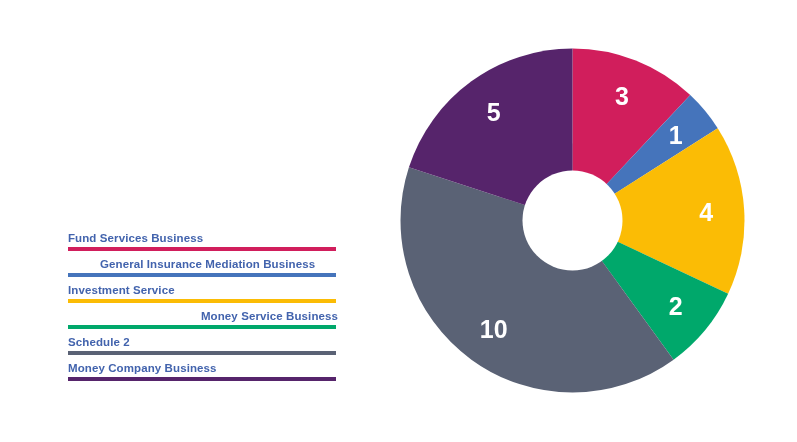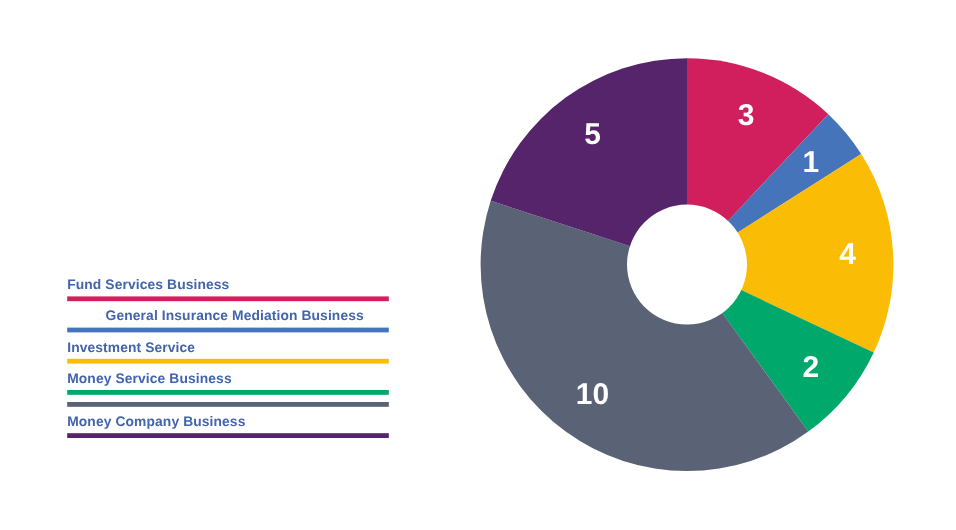--- a/index.html
+++ b/index.html
@@ -8,21 +8,21 @@
     background:#ffffff;
     font-family:"Liberation Sans", sans-serif;
     overflow:hidden;
     position:relative;
   }
   #root{position:absolute;inset:0;}
 
   
   .legend{
     position:absolute;
-    left:56px;
+    left:68px;
     top:231px;
     width:270px;
   }
   .legend-item{
     display:block;
     margin:0;
     padding:0;
   }
   .legend-label{
     display:block;
@@ -71,24 +71,25 @@
       </div>
       <div class="legend-item">
         <span class="legend-label" style="color: rgb(66, 99, 173); margin-left: 32px;">General Insurance Mediation Business</span>
         <span class="legend-bar" style="background: rgb(69, 116, 187);"></span>
       </div>
       <div class="legend-item">
         <span class="legend-label" style="color: rgb(66, 99, 173);">Investment Service</span>
         <span class="legend-bar" style="background: rgb(251, 188, 5);"></span>
       </div>
       <div class="legend-item">
-        <span class="legend-label" style="color: rgb(66, 99, 173);">Money Service Business</span>
+        <span class="legend-label" style="color: rgb(66, 99, 173); text-align: right;">Money Service Business</span>
         <span class="legend-bar" style="background: rgb(0, 168, 107);"></span>
       </div>
       <div class="legend-item">
+        <span class="legend-label" style="color: rgb(66, 99, 173);">Schedule 2</span>
         <span class="legend-bar" style="background: rgb(90, 98, 117);"></span>
       </div>
       <div class="legend-item">
         <span class="legend-label" style="color: rgb(66, 99, 173);">Money Company Business</span>
         <span class="legend-bar" style="background: rgb(86, 36, 107);"></span>
       </div>
     </div>
 
   <div class="chart-wrap">
     <svg class="donut-svg" viewBox="0 0 345 345">

